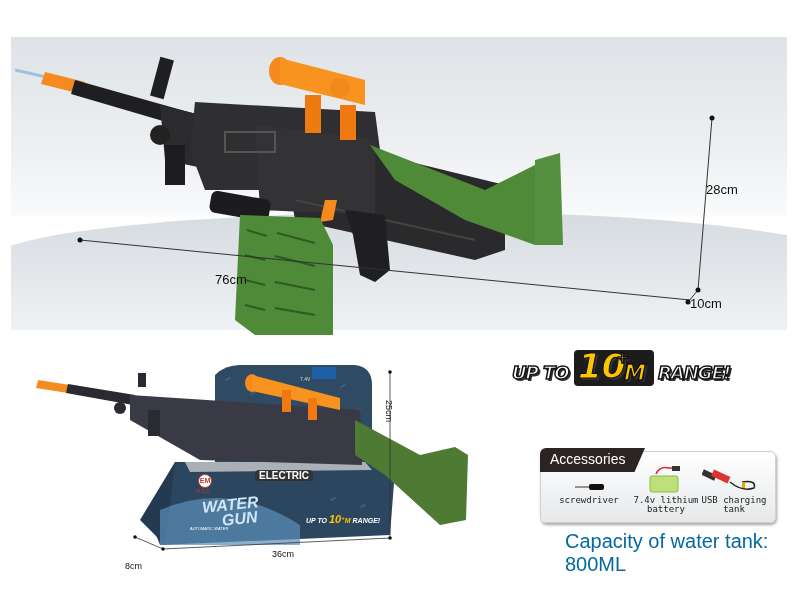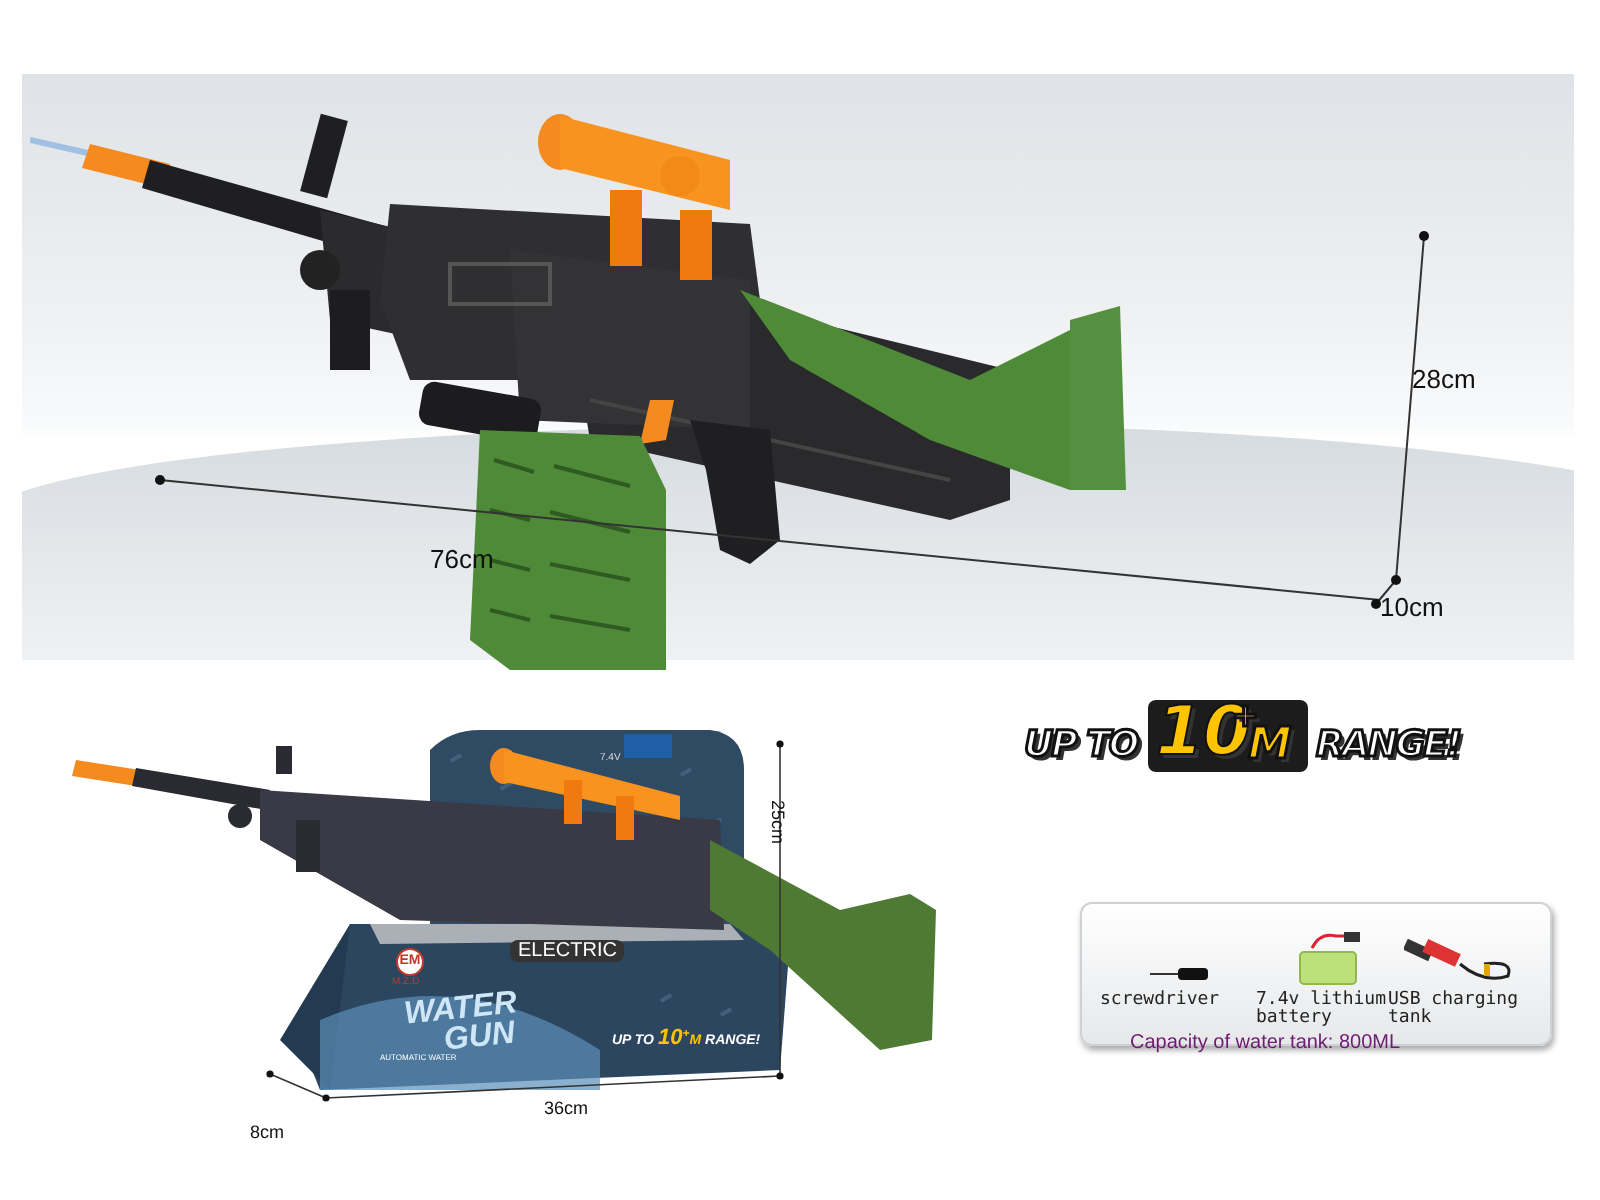--- a/index.html
+++ b/index.html
@@ -25,22 +25,22 @@
   .range-banner .numbox { position:absolute; left:62px; top:0; width:80px; height:36px; background:#1c1c1c; border-radius:4px; }
   .range-banner .ten { left:66px; top:-4px; font-size:34px; color:#ffc400; -webkit-text-stroke:1px #111; }
   .range-banner .plus { left:104px; top:-2px; font-size:16px; color:#ffd84a; }
   .range-banner .m { left:112px; top:10px; font-size:22px; color:#ffc400; }
   .range-banner .rg { left:146px; top:12px; font-size:18px; letter-spacing:-1px; }
 
   .acc-panel { position:absolute; left:540px; top:451px; width:236px; height:72px; border-radius:6px;
     background:linear-gradient(#ffffff, #e6e8ea); box-shadow:1px 2px 3px rgba(0,0,0,0.35); border:1px solid #cfd2d5; }
   .acc-head { position:absolute; left:540px; top:448px; height:24px; width:105px; background:#2b2423;
     border-radius:6px 0 0 0; clip-path:polygon(0 0,100% 0,90% 100%,0 100%); color:#fff; font-size:14px; padding:3px 0 0 10px; }
-  .acc-item { position:absolute; top:496px; width:78px; font-size:9px; line-height:9px; color:#222; font-family:"DejaVu Sans Mono", monospace; }
-  .capacity { position:absolute; left:565px; top:516px; font-size:10px; color:#701a75; }
+  .acc-item { position:absolute; top:496px; width:78px; text-align:center; font-size:9px; line-height:9px; color:#222; font-family:"DejaVu Sans Mono", monospace; }
+  .capacity { position:absolute; left:565px; top:530px; font-size:20px; color:#0369a1; }
 </style>
 </head>
 <body>
 
 <div class="stage">
 
   <div class="bg-panel">
     <div class="bg-hill"></div>
   </div>
 
@@ -153,37 +153,38 @@
     <line x1="390" y1="372" x2="390" y2="538" stroke="#333" stroke-width="0.8"></line>
     <line x1="135" y1="537" x2="163" y2="549" stroke="#333" stroke-width="0.8"></line>
     <circle cx="163" cy="549" r="1.8" fill="#111"></circle>
     <circle cx="390" cy="538" r="1.8" fill="#111"></circle>
     <circle cx="390" cy="372" r="1.8" fill="#111"></circle>
     <circle cx="135" cy="537" r="1.8" fill="#111"></circle>
   </svg>
 
   <div class="abs" style="left:198px;top:474px;width:14px;height:14px;border-radius:50%;background:#fff;border:1px solid #c0392b;font-size:7px;color:#c0392b;text-align:center;line-height:12px;font-weight:bold;">EM</div>
   <div class="abs" style="left:196px;top:488px;font-size:5px;color:#c0392b;">M.Z.D</div>
-  <div class="abs" style="left:255px;top:470px;font-size:10px;font-weight:normal;color:#fff;background:#333;padding:0 4px;border-radius:4px;">ELECTRIC</div>
+  <div class="abs" style="left:255px;top:470px;font-size:10px;font-weight:bold;color:#fff;background:#333;padding:0 4px;border-radius:4px;">ELECTRIC</div>
   <div class="abs" style="left:202px;top:496px;font-size:16px;font-weight:bold;font-style:italic;color:#cfe6f6;transform:rotate(-6deg);">WATER</div>
   <div class="abs" style="left:222px;top:510px;font-size:16px;font-weight:bold;font-style:italic;color:#cfe6f6;transform:rotate(-6deg);">GUN</div>
   <div class="abs" style="left:190px;top:526px;font-size:4px;color:#fff;">AUTOMATIC WATER</div>
   <div class="abs" style="left:300px;top:376px;font-size:5px;color:#ddd;">7.4V</div>
 
   <div class="abs" style="left:306px;top:513px;font-size:7px;font-weight:bold;font-style:italic;color:#fff;white-space:nowrap;">
     <span>UP TO</span>
     <span style="color:#ffc400;font-size:11px;">10</span><sup style="color:#ffc400;font-size:6px;">+</sup><span style="color:#ffc400;">M</span>
     <span>RANGE!</span>
   </div>
 
   <div class="dim-label small" style="left:272px;top:549px;">36cm</div>
   <div class="dim-label small" style="left:394px;top:400px;transform:rotate(90deg);transform-origin:left top;">25cm</div>
   <div class="dim-label small" style="left:125px;top:545px;margin-top:16px;">8cm</div>
 
   <div class="acc-panel"></div>
+  <div class="acc-head">Accessories</div>
 
   <svg class="abs" style="left:575px;top:482px;width:30px;height:10px;">
     <line x1="0" y1="5" x2="14" y2="5" stroke="#333" stroke-width="1"></line>
     <rect x="14" y="2" width="15" height="6" rx="2" fill="#111"></rect>
   </svg>
   <svg class="abs" style="left:646px;top:466px;width:40px;height:30px;">
     <path d="M10,8 Q14,0 22,2 L30,2" stroke="#d23" stroke-width="1.5" fill="none"></path>
     <rect x="26" y="0" width="8" height="5" fill="#333"></rect>
     <rect x="4" y="10" width="28" height="16" rx="2" fill="#bde07a" stroke="#8fb94a"></rect>
   </svg>

